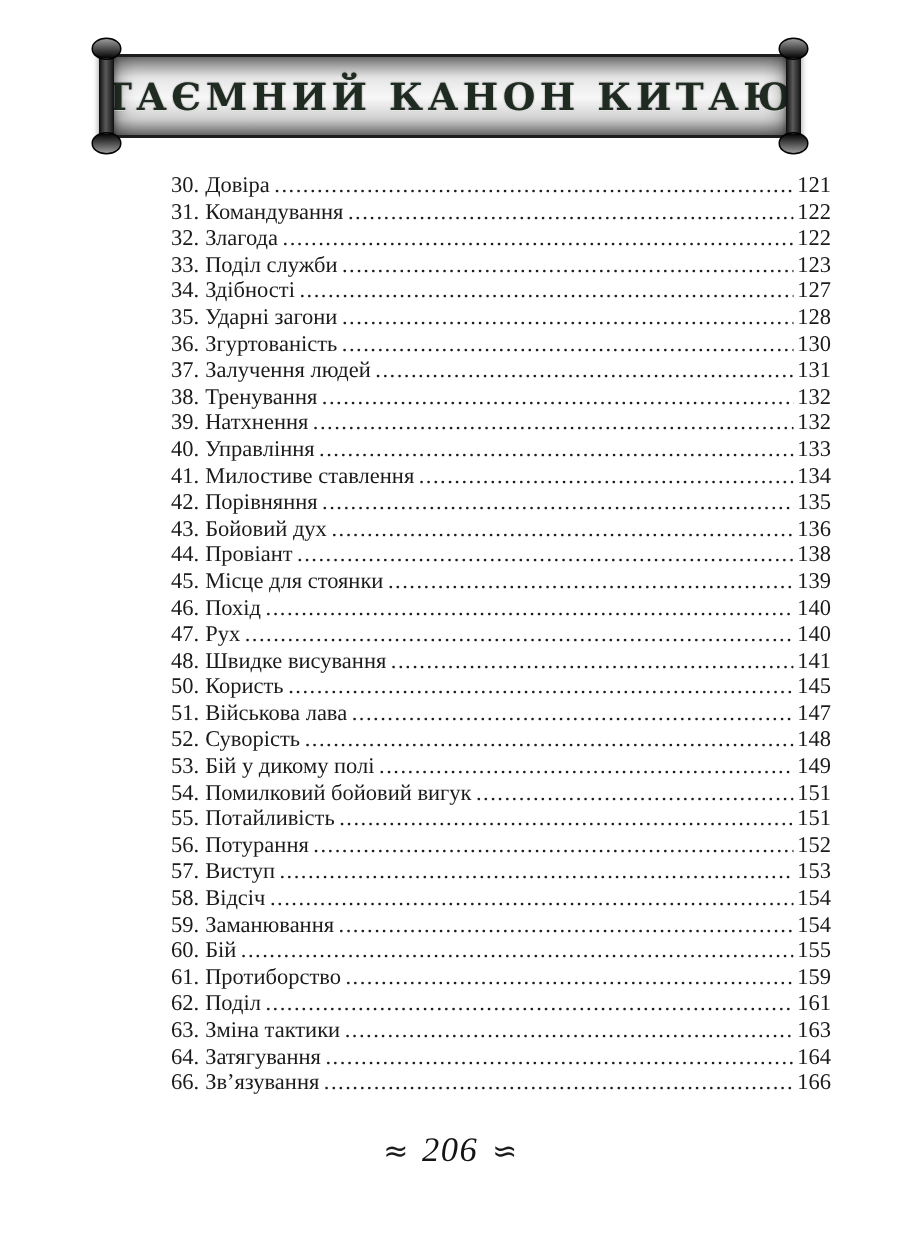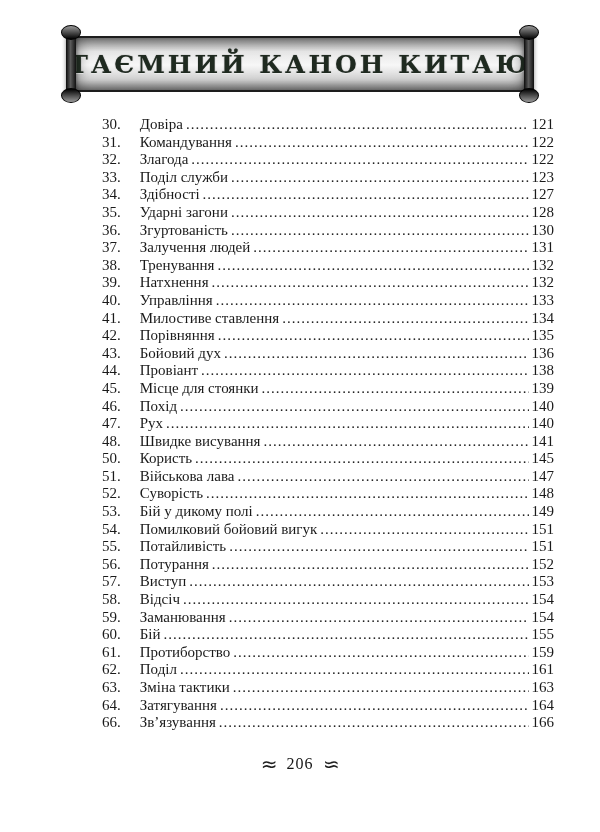--- a/index.html
+++ b/index.html
@@ -78,22 +78,22 @@
   }
   .toc-row {
     display: flex;
     align-items: baseline;
     font-size: 15px;
     height: 17.6px;
     line-height: 17.6px;
     overflow: hidden;
     white-space: nowrap;
   }
-  .toc-num   { flex: 0 0 auto; }
-  .toc-title { flex: 0 0 auto; margin-left: 19px; text-align: right; }
+  .toc-num   { flex: 0 0 auto; margin-left: 12px; }
+  .toc-title { flex: 0 0 auto; margin-left: 4px; text-align: right; }
   .toc-dots {
     flex: 1 1 auto;
     overflow: hidden;
     margin: 0 3px;
     color: #1d1d1d;
   }
   .toc-dots::after {
     content: "...................................................................................................................................................";
     letter-spacing: 1px;
   }
@@ -101,23 +101,24 @@
 
   
   .footer {
     margin-top: 22px;
     display: flex;
     justify-content: center;
     align-items: center;
     gap: 9px;
   }
   .page-number {
-    font-size: 16px;
+    font-size: 23px;
     color: #141414;
     letter-spacing: 1px;
+    font-style: italic;
   }
   .ornament {
     font-family: "DejaVu Sans", sans-serif;
     font-size: 20px;
     color: #1c1c1c;
     line-height: 1;
   }
   .ornament.right { transform: scaleX(-1); display: inline-block; }
 </style>
 </head>

